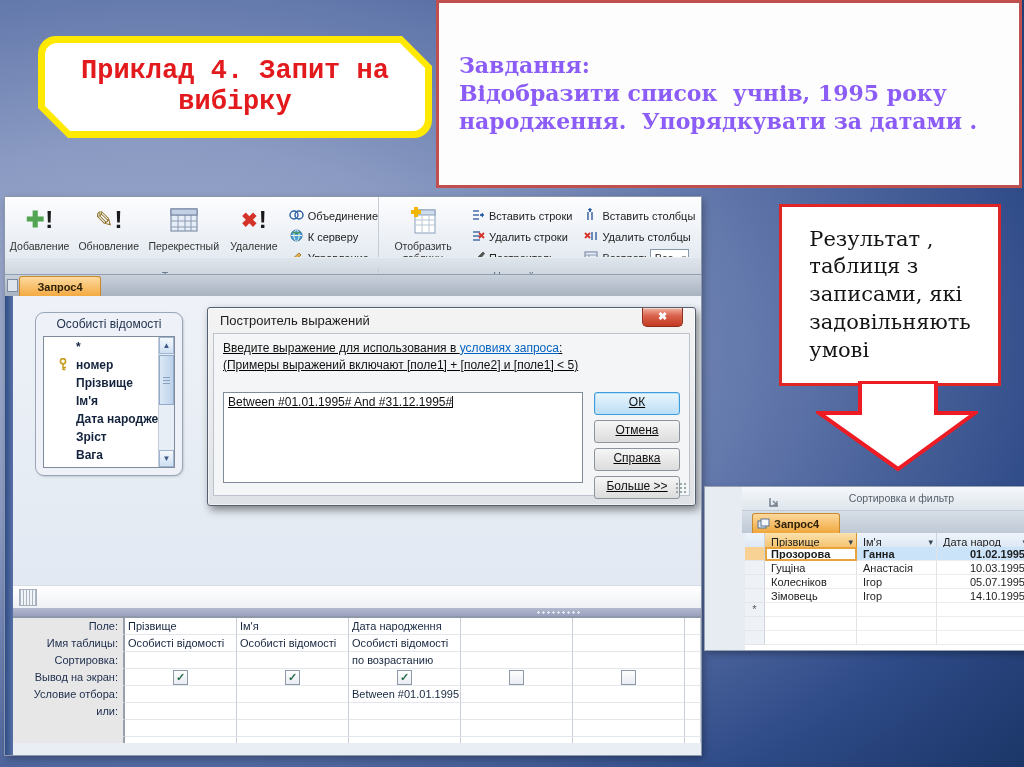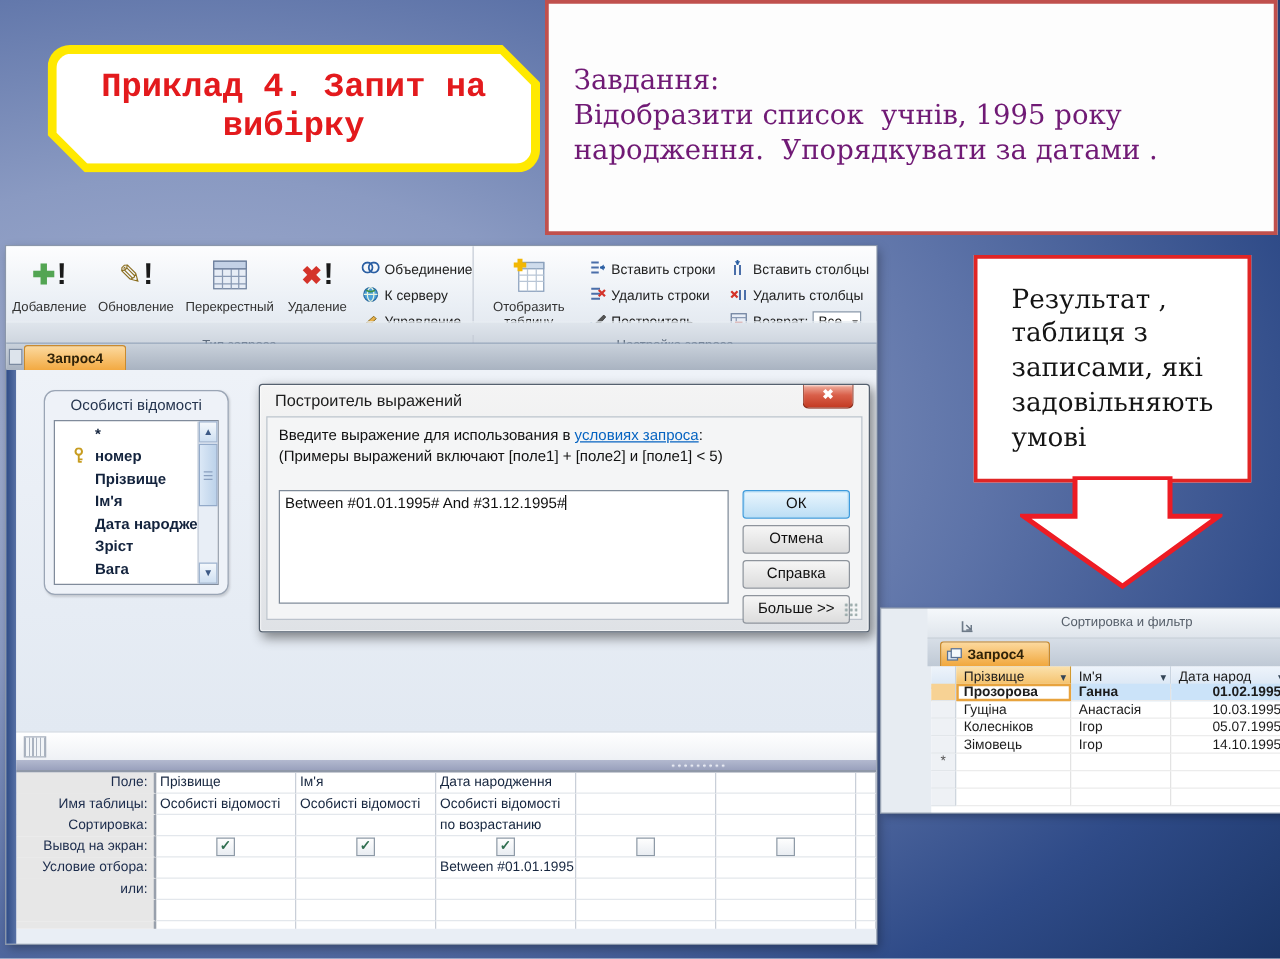--- a/index.html
+++ b/index.html
@@ -12,21 +12,21 @@
   .title-outer{position:absolute;left:38px;top:36px;width:394px;height:102px;
     background:#ffe900;border-radius:18px;
     clip-path:polygon(0 0,calc(100% - 30px) 0,100% 30px,100% 100%,30px 100%,0 calc(100% - 30px));}
   .title-inner{position:absolute;left:7px;top:7px;right:7px;bottom:7px;background:#fff;border-radius:12px;
     clip-path:polygon(0 0,calc(100% - 25px) 0,100% 25px,100% 100%,25px 100%,0 calc(100% - 25px));
     display:flex;align-items:center;justify-content:center;text-align:center;}
   .title-text{font-family:Liberation Mono, monospace;font-weight:bold;font-size:27px;line-height:1.15;color:#e31a1d;padding:0 30px;}
   
   .task-box{position:absolute;left:436px;top:0;width:586px;height:188px;background:#fdfdfd;
     border:3px solid #c0504d;box-sizing:border-box;padding:48px 18px 0 20px;}
-  .task-heading,.task-body{font-family:"DejaVu Serif",serif;font-weight:normal;font-size:22px;line-height:1.28;color:#701a75;}
+  .task-heading,.task-body{font-family:"DejaVu Serif",serif;font-weight:bold;font-size:22px;line-height:1.28;color:#8b5cf6;}
   .task-body{white-space:pre-wrap;}
   
   .access{position:absolute;left:5px;top:197px;width:696px;height:558px;background:#e9eef5;
     box-shadow:0 0 0 1px #8b97aa,2px 3px 8px rgba(0,0,0,.35);}
   .ribbon{position:relative;height:77px;background:linear-gradient(#fdfdfe,#eaeff5 60%,#dfe5ec);display:flex;}
   .rgroup{position:relative;display:flex;align-items:flex-start;padding-top:4px;}
   .rgroup1{width:373px;border-right:1px solid #c5ccd6;}
   .rgroup2{flex:1;}
   .bigbtn{display:flex;flex-direction:column;align-items:center;justify-content:flex-start;
     width:72px;height:68px;padding-top:2px;cursor:default;}
@@ -74,21 +74,21 @@
   .fl-track{flex:1;}
   
   .dialog{position:absolute;left:194px;top:11px;width:489px;height:199px;
     background:linear-gradient(#f4f4f4,#dfe2e6);border:1px solid #55606e;border-radius:3px;
     box-shadow:0 0 0 1px rgba(255,255,255,.5) inset,3px 4px 9px rgba(0,0,0,.45);box-sizing:border-box;padding:0 5px 5px;}
   .dlg-title{height:25px;line-height:25px;font-size:13px;color:#1d1d1d;padding-left:7px;}
   .dlg-close{position:absolute;top:0;right:12px;width:39px;height:18px;
     background:linear-gradient(#f0b0a0,#d9604a 45%,#c33a22);border:1px solid #8e2f1d;border-top:none;
     border-radius:0 0 5px 5px;color:#fff;font-size:11px;font-weight:bold;text-align:center;line-height:17px;
     box-shadow:0 1px 1px rgba(255,255,255,.5) inset;cursor:default;}
-  .dlg-body{position:relative;background:#f4f5f6;border:1px solid #bcc3cc;height:163px;box-sizing:border-box;padding:7px 9px 12px;}
+  .dlg-body{position:relative;background:#f4f5f6;border:1px solid #bcc3cc;height:163px;box-sizing:border-box;padding:7px 9px 12px;text-decoration:underline;}
   .dlg-line{font-size:12px;color:#111;margin-bottom:3px;white-space:nowrap;}
   .dlg-link{color:#0563c1;text-decoration:underline;cursor:pointer;}
   .expr-row{display:flex;margin-top:20px;}
   .expr-box{width:371px;height:91px;background:#fff;border:1px solid #7f8b99;font-size:12px;color:#111;
     padding:2px 4px;box-sizing:border-box;white-space:nowrap;overflow:hidden;}
   .caret{display:inline-block;width:1px;height:12px;background:#111;vertical-align:-2px;}
   .btncol{display:flex;flex-direction:column;margin-left:11px;}
   .dbtn{width:84px;height:21px;margin-bottom:5px;font-size:12px;color:#111;text-align:center;line-height:19px;
     background:linear-gradient(#f6f6f6,#dcdcdc);border:1px solid #8e949c;border-radius:3px;cursor:default;}
   .dbtn-ok{background:linear-gradient(#eaf6fd,#bcdef5);border:1px solid #3f9bdc;box-shadow:0 0 0 1px #b9e0f7 inset;}

